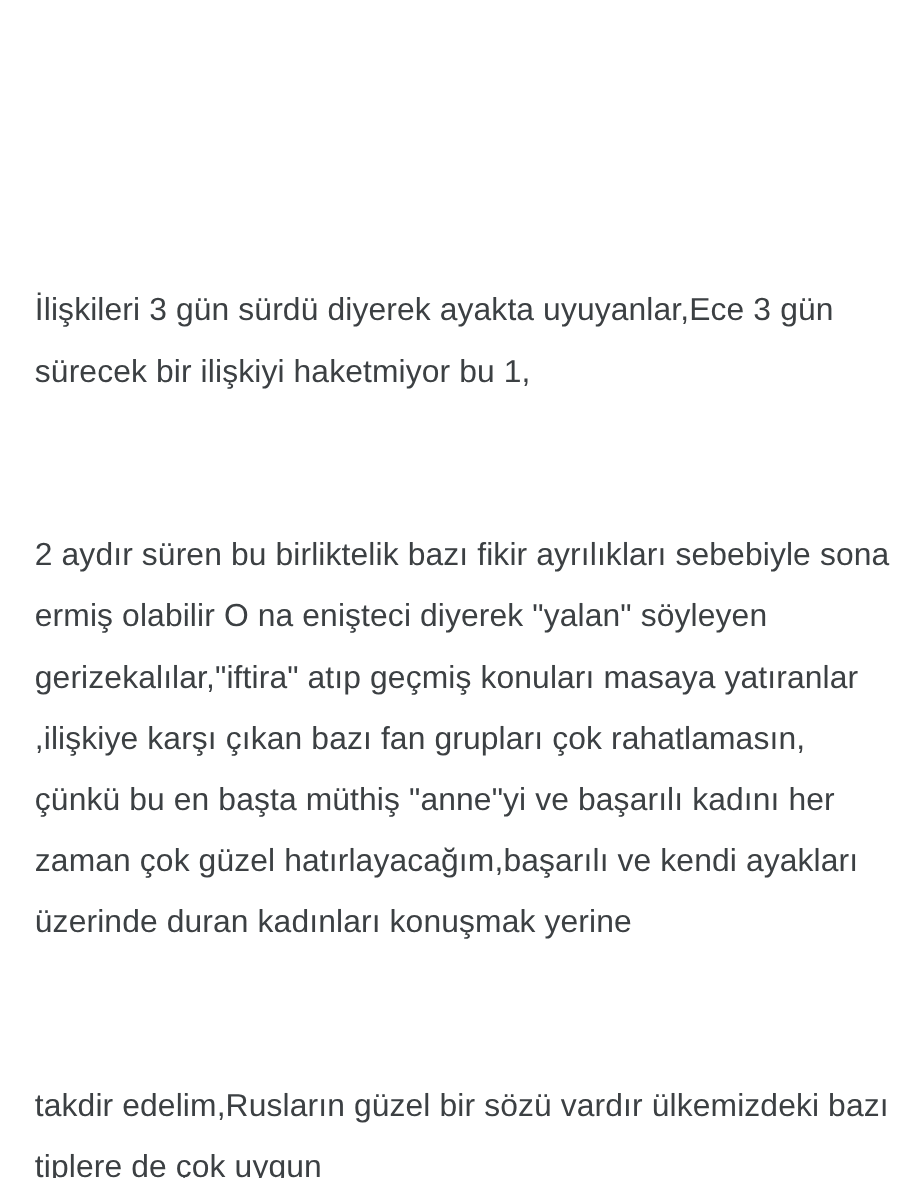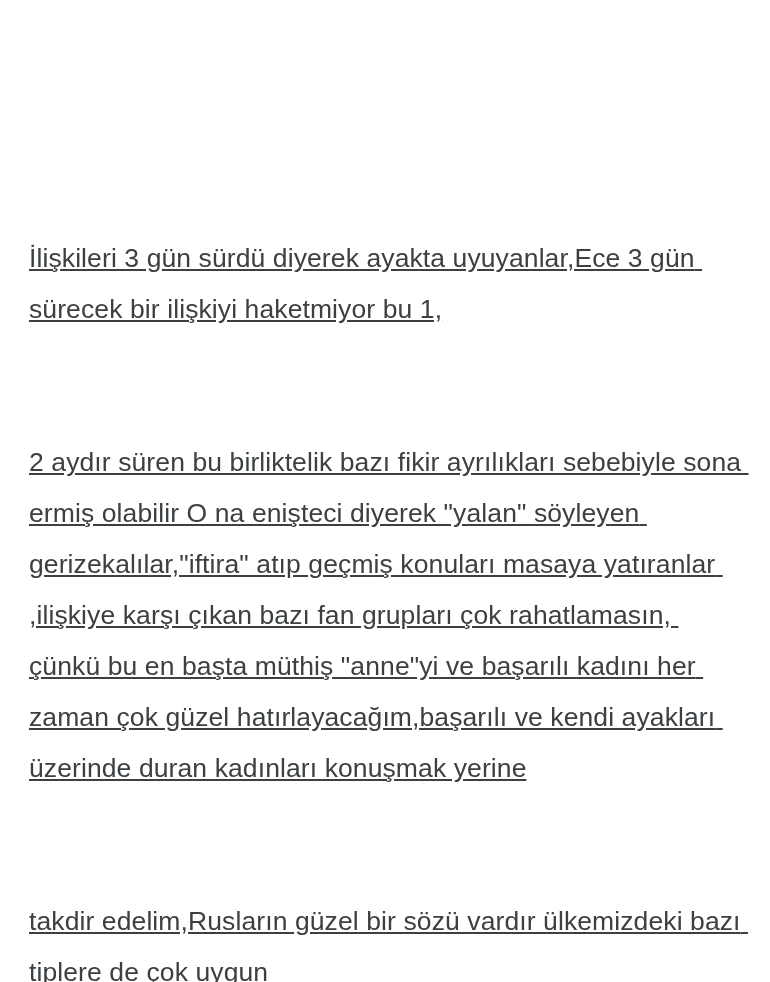--- a/index.html
+++ b/index.html
@@ -29,21 +29,20 @@
     font-size: 26.5px;
     line-height: 51px;
     letter-spacing: 0.1px;
     font-weight: 400;
     white-space: pre-wrap;
     word-wrap: break-word;
   }
   .para {
     margin: 0;
     padding: 0;
-    text-decoration: underline;
   }
 </style>
 </head>
 <body>
 
 <div class="page">
   <div class="text-block">
     <p class="para">İlişkileri 3 gün sürdü diyerek ayakta uyuyanlar,Ece 3 gün sürecek bir ilişkiyi haketmiyor bu 1,</p>
     <p class="para">2 aydır süren bu birliktelik bazı fikir ayrılıkları sebebiyle sona ermiş olabilir O na enişteci diyerek "yalan" söyleyen gerizekalılar,"iftira" atıp geçmiş konuları masaya yatıranlar ,ilişkiye karşı çıkan bazı fan grupları çok rahatlamasın, çünkü bu en başta müthiş "anne"yi ve başarılı kadını her zaman çok güzel hatırlayacağım,başarılı ve kendi ayakları üzerinde duran kadınları konuşmak yerine</p>
     <p class="para">takdir edelim,Rusların güzel bir sözü vardır ülkemizdeki bazı tiplere de çok uygun</p>

